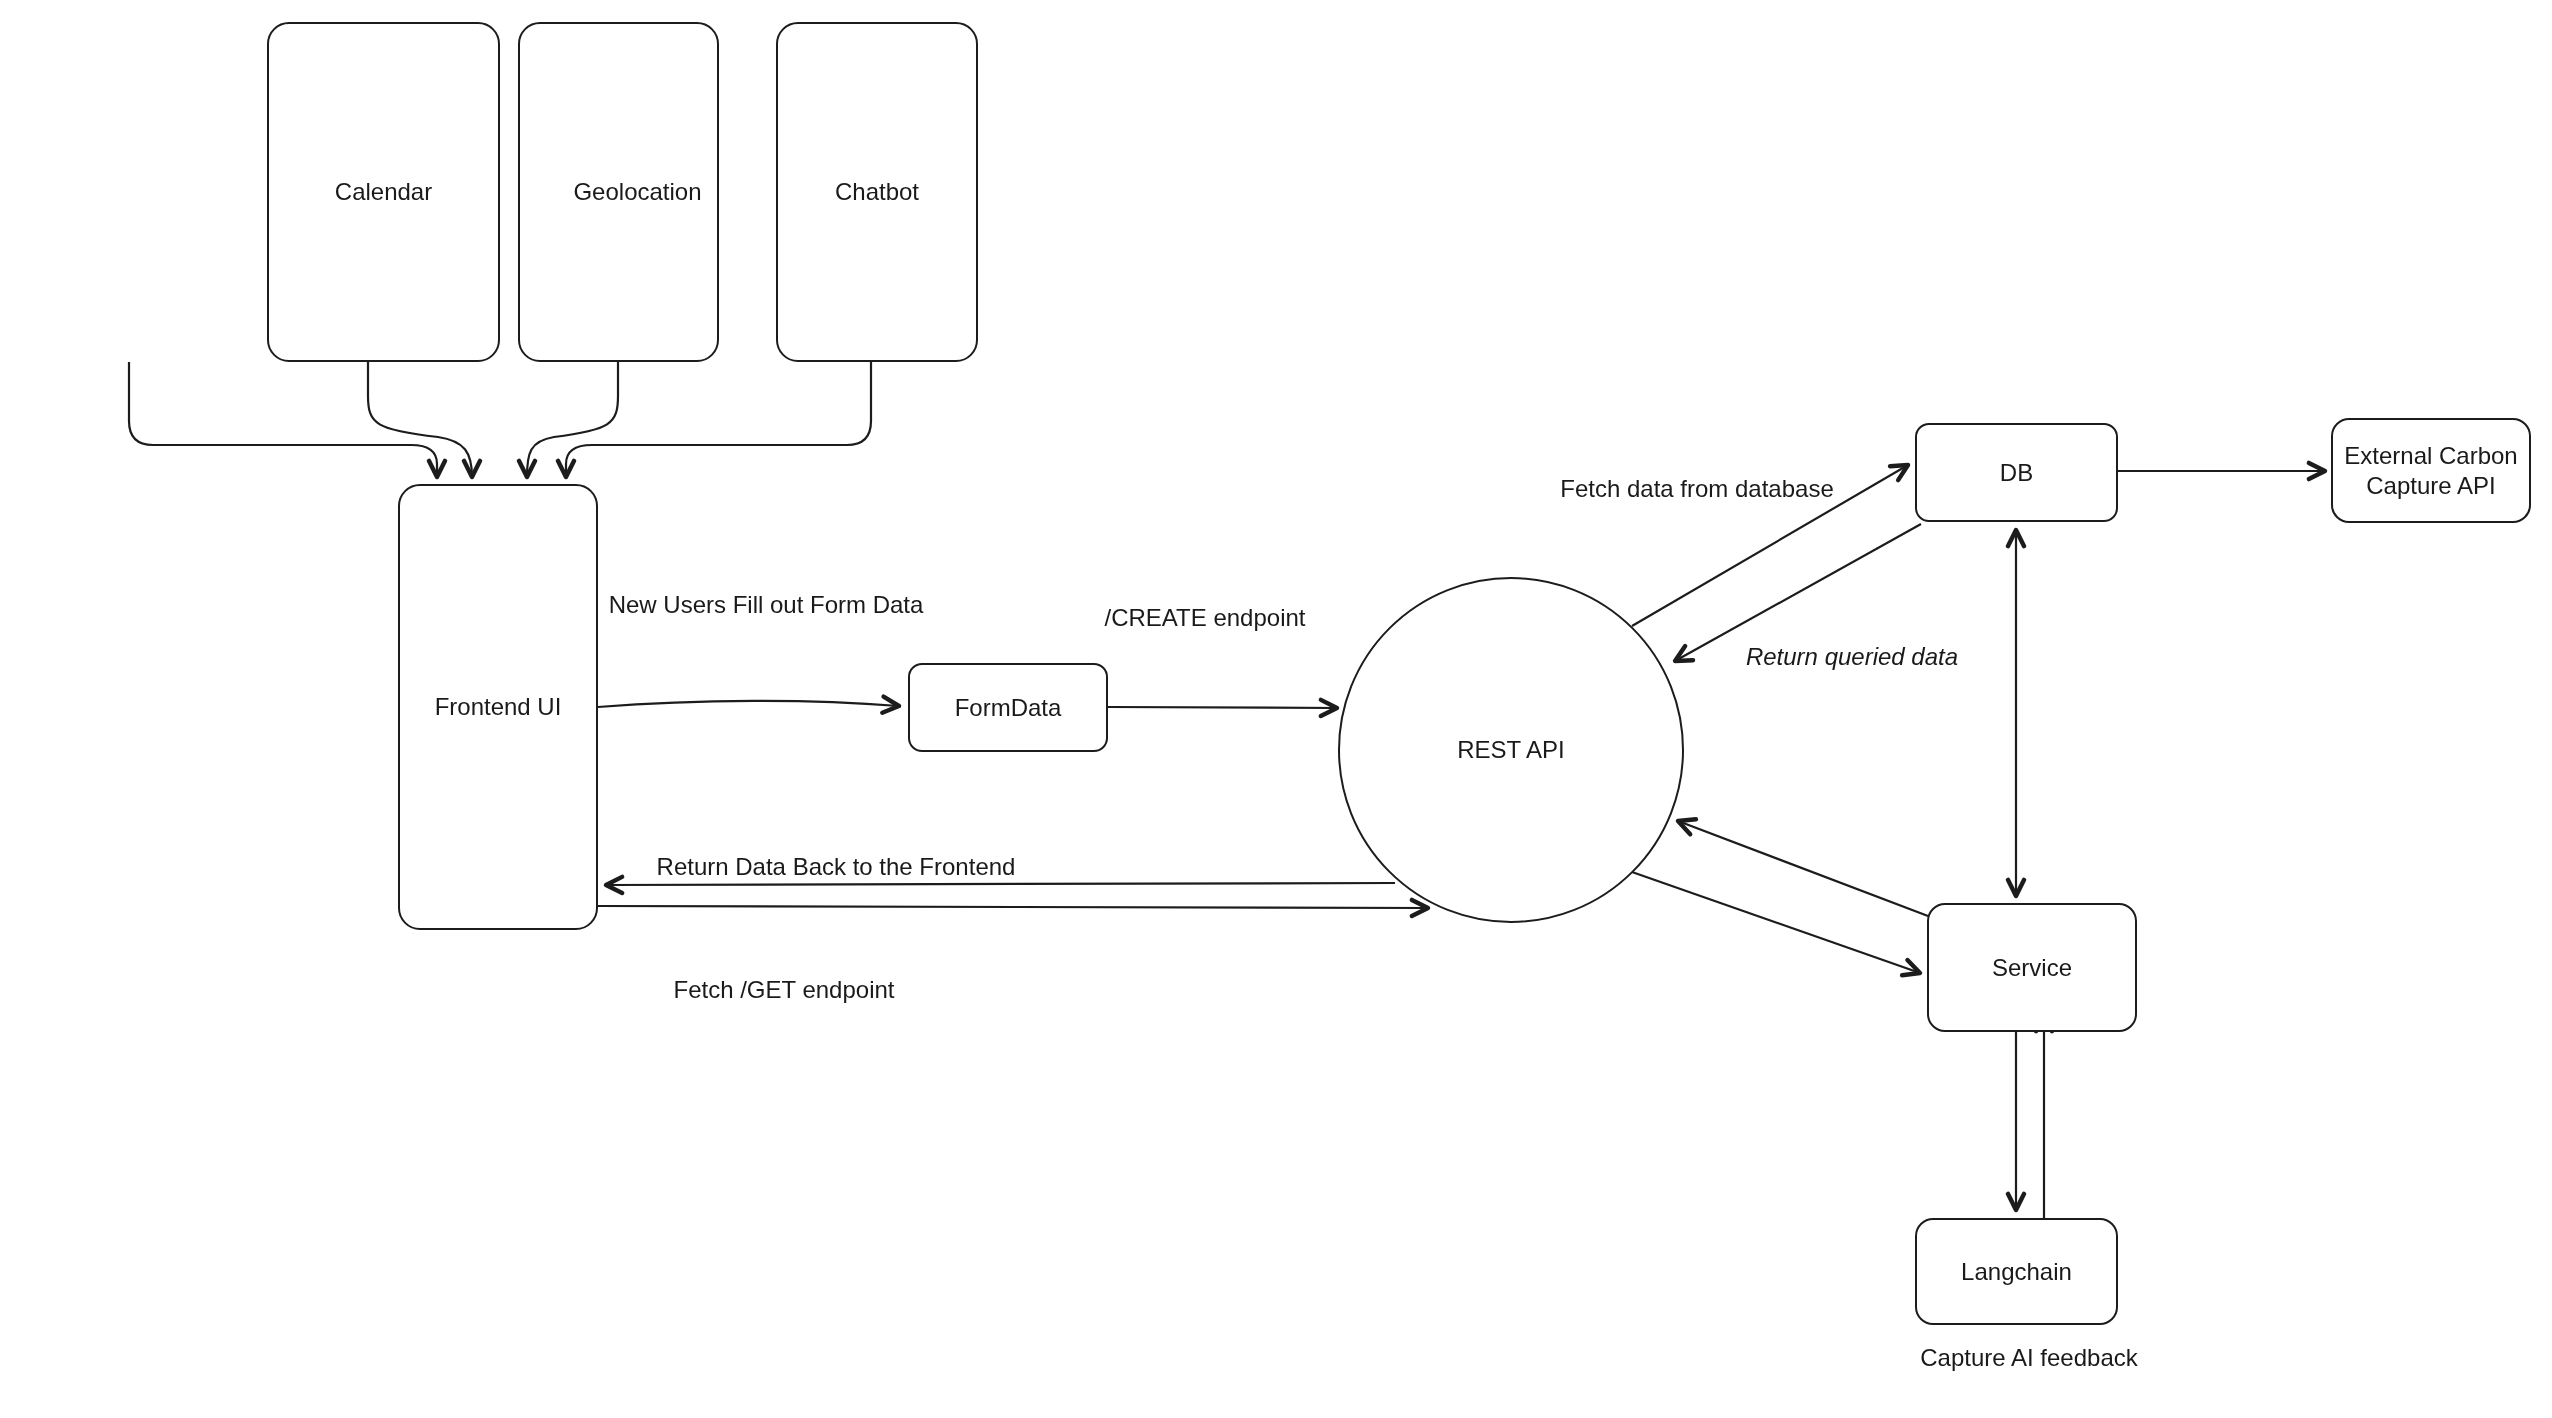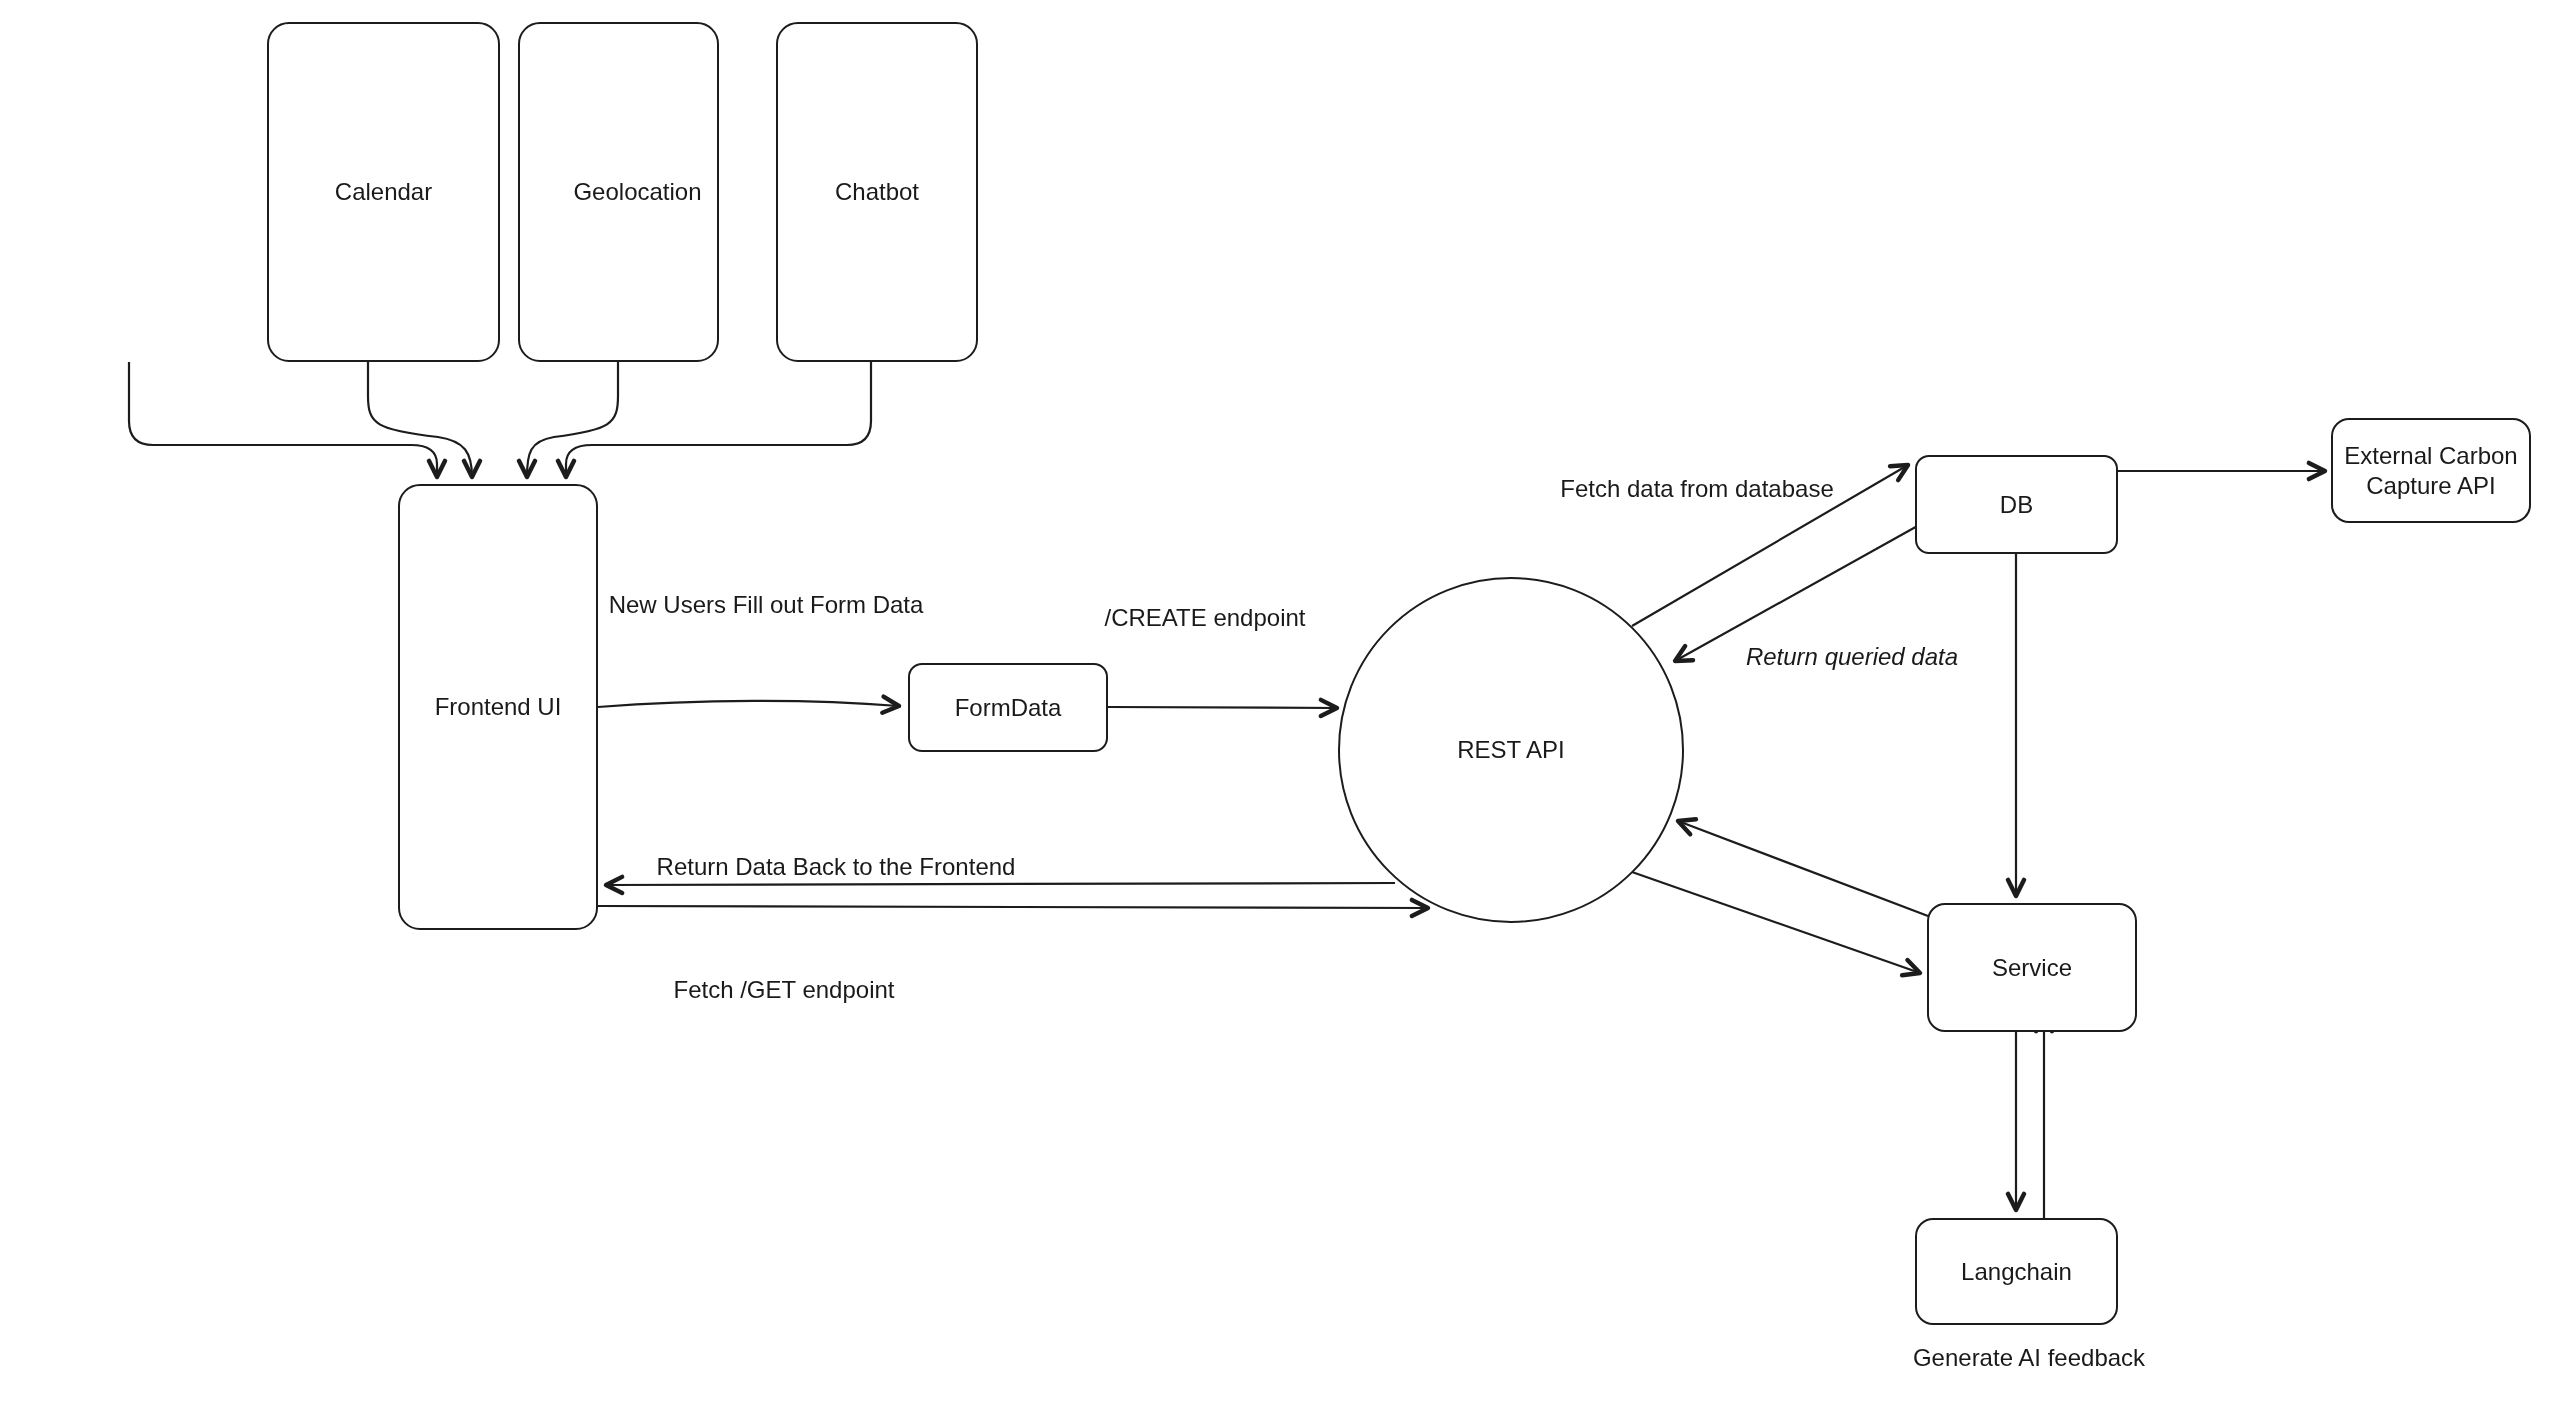--- a/index.html
+++ b/index.html
@@ -99,21 +99,21 @@
   </div>
 
   <div class="node r14" style="left:908px; top:663px; width:200px; height:89px;">
     <span>FormData</span>
   </div>
 
   <div class="node circle" style="left:1338px; top:577px; width:346px; height:346px;">
     <span>REST API</span>
   </div>
 
-  <div class="node r14" style="left:1915px; top:423px; width:203px; height:99px;margin-top:32px;">
+  <div class="node r14" style="left:1915px; top:423px; width:203px; height:99px;">
     <span>DB</span>
   </div>
 
   <div class="node r18" style="left:2331px; top:418px; width:200px; height:105px;">
     <span>External Carbon</span>
     <span>Capture API</span>
   </div>
 
   <div class="node r18" style="left:1927px; top:903px; width:210px; height:129px;">
     <span>Service</span>
@@ -128,15 +128,15 @@
   <div class="lbl" style="left:1205px; top:618px;">/CREATE endpoint</div>
 
   <div class="lbl" style="left:1697px; top:489px;">Fetch data from database</div>
 
   <div class="lbl" style="left:1852px; top:657px;font-style:italic;">Return queried data</div>
 
   <div class="lbl" style="left:836px; top:867px;">Return Data Back to the Frontend</div>
 
   <div class="lbl" style="left:784px; top:946px;margin-top:44px;">Fetch /GET endpoint</div>
 
-  <div class="lbl" style="left:2029px; top:1358px;">Generate AI feedback</div>
+  <div class="lbl" style="left:2029px; top:1358px;">Capture AI feedback</div>
 
 </div>
 
 </body></html>

